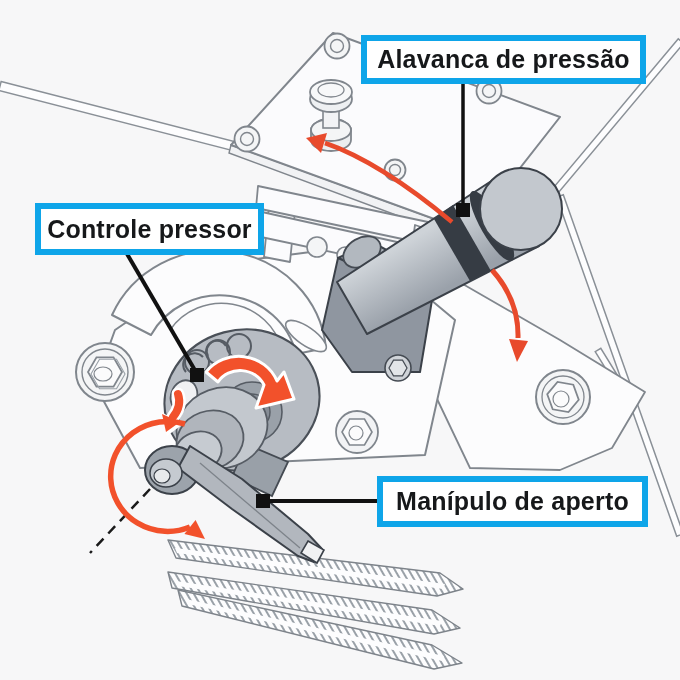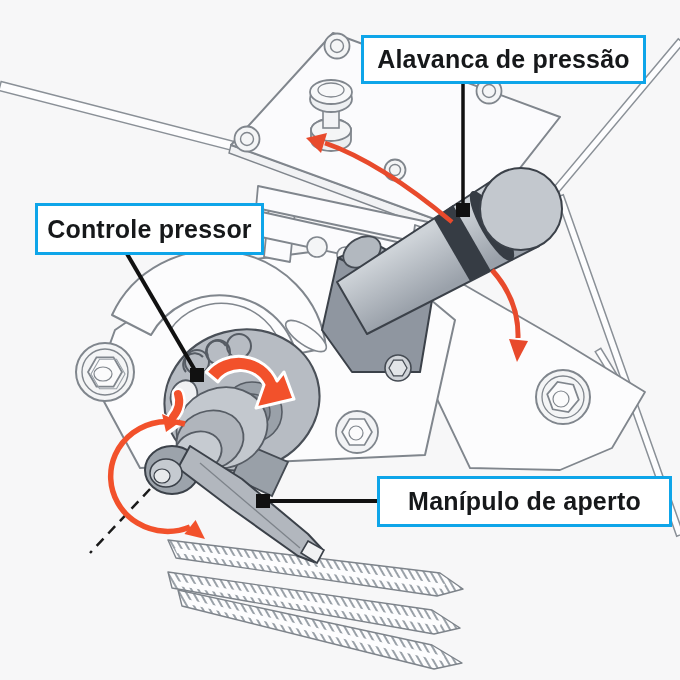--- a/index.html
+++ b/index.html
@@ -8,32 +8,32 @@
     width:680px;height:680px;
     background:#f7f7f8;
     overflow:hidden;
     font-family:"Liberation Sans", sans-serif;
   }
   .stage svg{position:absolute;left:0;top:0;}
   .label{
     position:absolute;
     box-sizing:border-box;
     background:#ffffff;
-    border:3px solid #0ea5e9;
+    border:6px solid #0ea5e9;
     color:#16181a;
     font-weight:700;
     font-size:25px;
     line-height:1;
     display:flex;align-items:center;justify-content:center;
     white-space:nowrap;
     letter-spacing:0.2px;
   }
   #lbl-alavanca{left:361px;top:35px;width:285px;height:49px;}
   #lbl-controle{left:35px;top:195px;width:229px;height:52px;margin-top:8px;}
-  #lbl-manipulo{left:377px;top:476px;width:295px;height:51px;}
+  #lbl-manipulo{left:377px;top:476px;width:271px;height:51px;}
 </style>
 </head>
 <body>
 
 <div class="stage">
 
 <svg width="680" height="680" viewBox="0 0 680 680">
   <defs>
     <pattern id="hatch" patternUnits="userSpaceOnUse" width="6" height="6" patternTransform="rotate(-30)">
       <rect width="6" height="6" fill="#fdfdfe"></rect>

